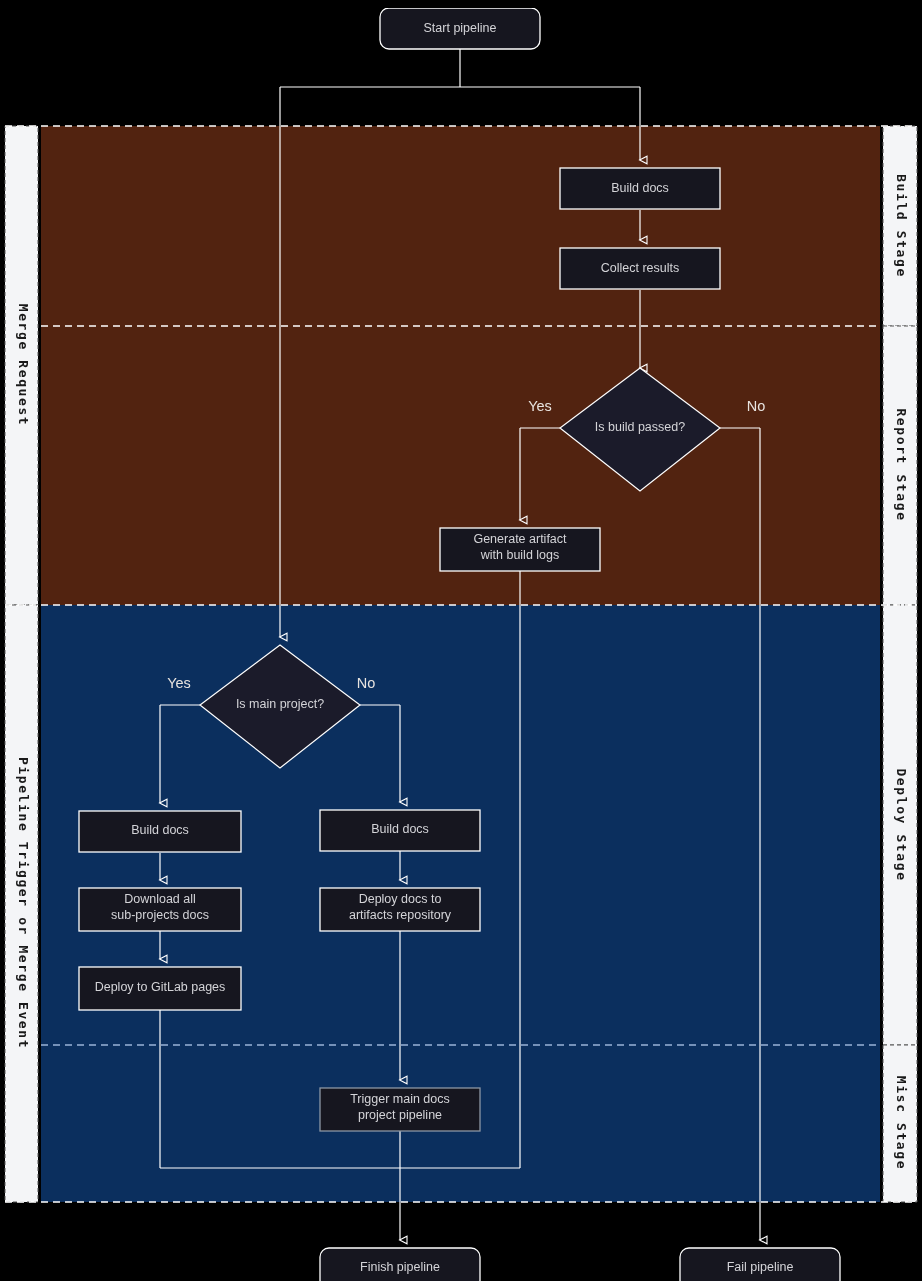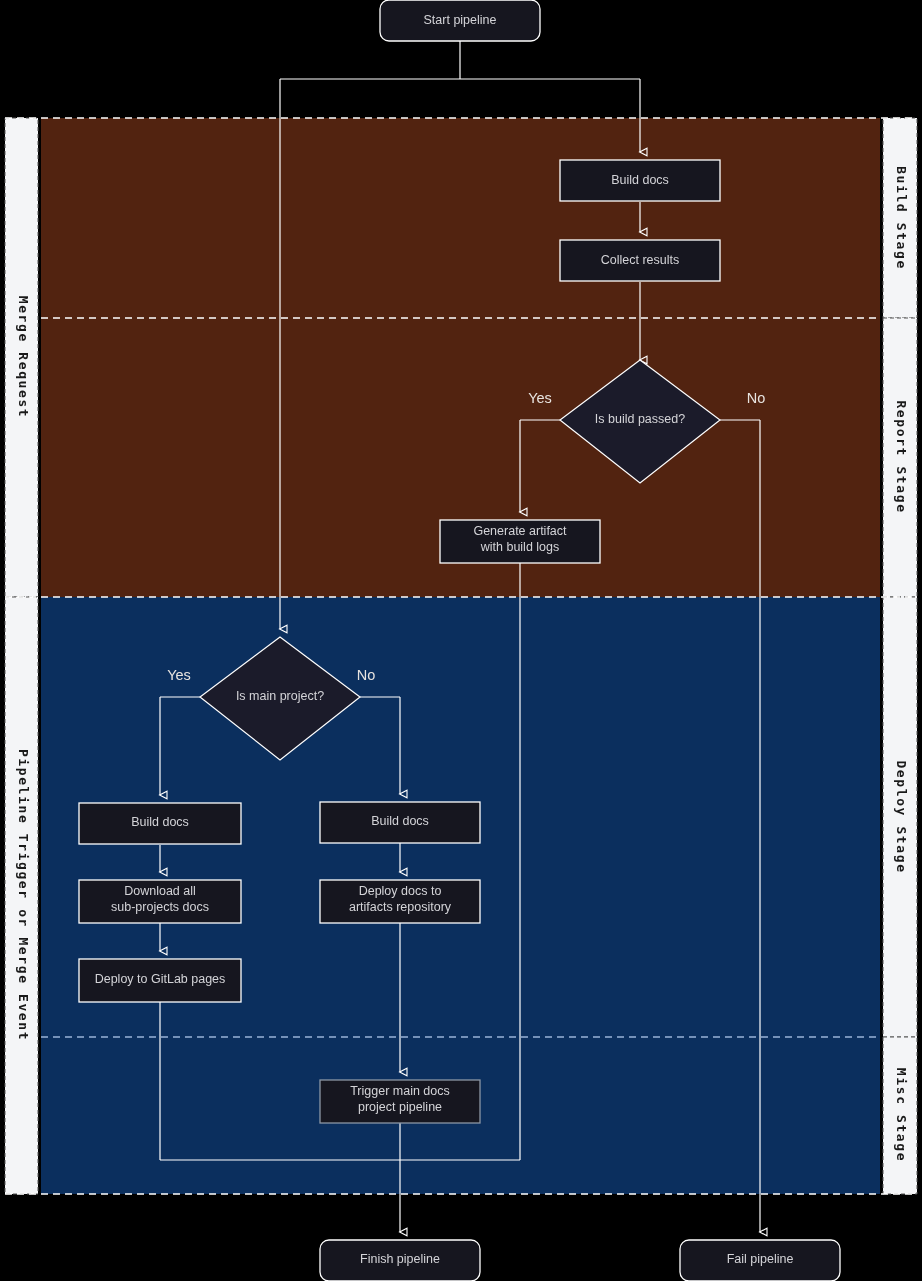--- a/index.html
+++ b/index.html
@@ -9,21 +9,21 @@
   }
   body {
     width: 922px;
     height: 1281px;
     position: relative;
     overflow: hidden;
     font-family: "Liberation Sans", sans-serif;
   }
   #stage {
     position: absolute;
-    left: 0; top: 0;
+    left: 0; top: 8px;
     width: 922px;
     height: 959px;
   }
   svg.layer {
     position: absolute;
     left: 0; top: 0;
     width: 922px;
     height: 1281px;
   }
   .node-text {

